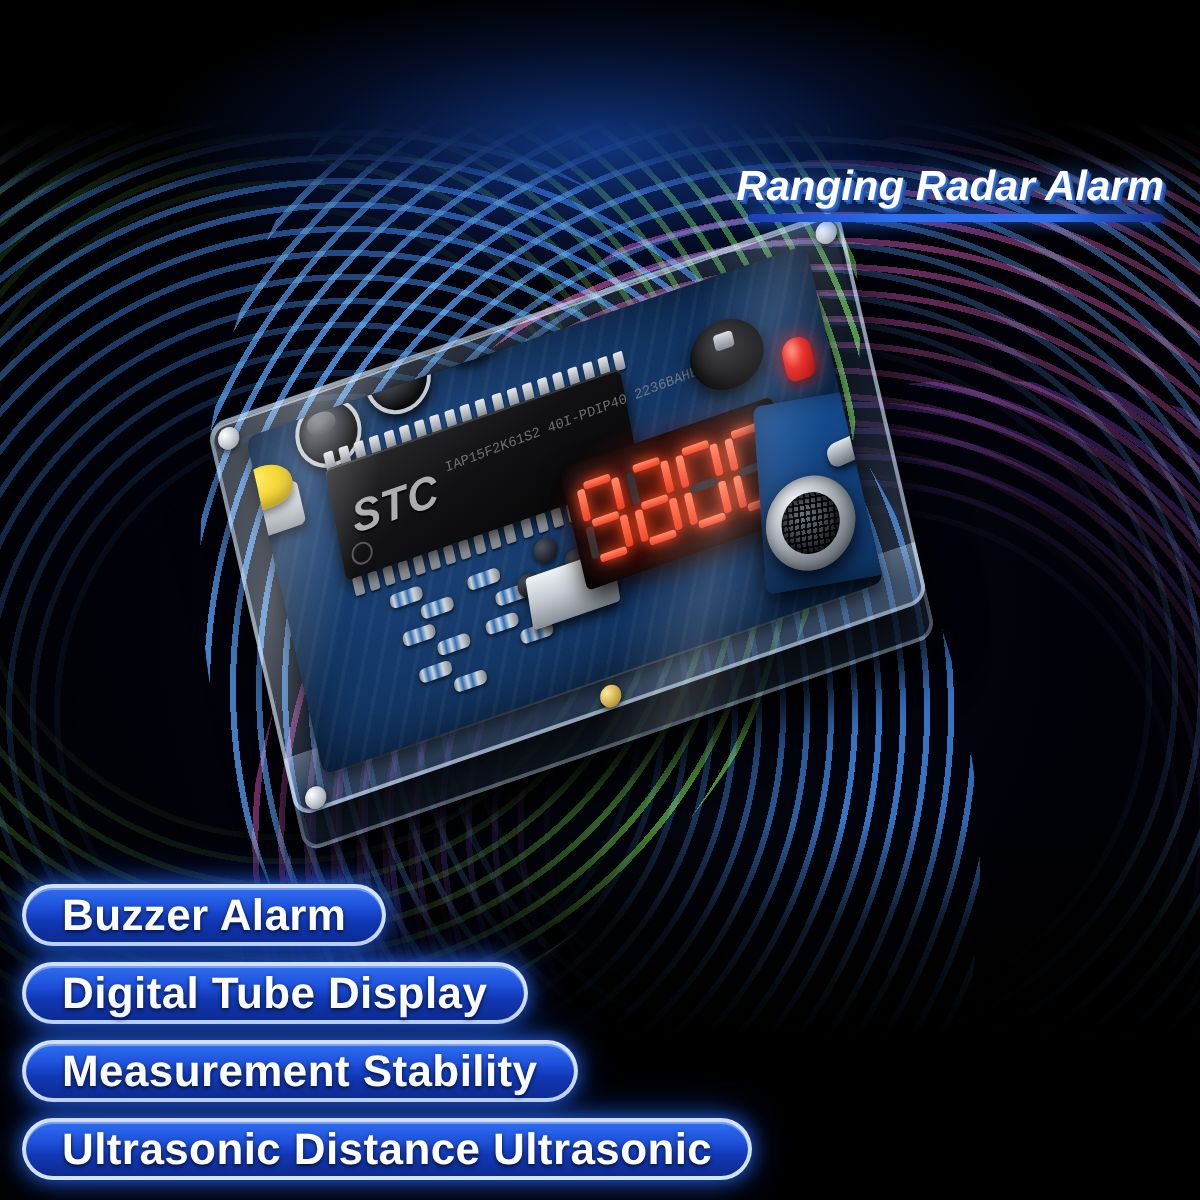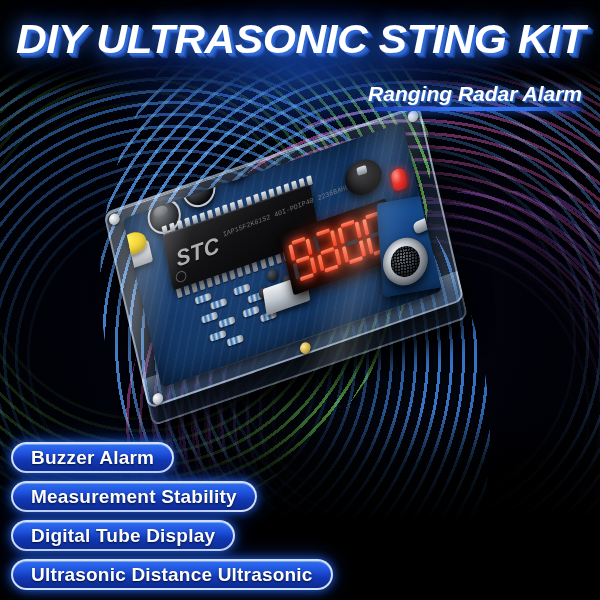--- a/index.html
+++ b/index.html
@@ -539,21 +539,21 @@
     box-sizing: border-box;
     box-shadow:
       0 0 10px rgba(40,110,255,0.85),
       0 0 22px rgba(25,70,200,0.55),
       0 3px 7px rgba(0,0,0,0.8),
       inset 0 1px 0 rgba(255,255,255,0.35);
   }
   .pill-label {
     font-family: "Liberation Sans", sans-serif;
     font-weight: bold;
-    font-size: 19px;
+    font-size: 22px;
     color: #ffffff;
     white-space: nowrap;
     letter-spacing: 0.2px;
     text-shadow: 0 1px 2px rgba(0,0,0,0.75);
   }
 </style>
 </head>
 <body>
 
 <div id="poster">
@@ -562,23 +562,20 @@
   <div class="rings rings-green"></div>
   <div class="rings rings-blue-left"></div>
   <div class="rings rings-blue-right"></div>
   <div class="rings rings-pink"></div>
   <div class="rings rings-purple"></div>
   <div class="vignette"></div>
   <div class="band-top"></div>
   <div class="band-bottom"></div>
   <div class="title-glow"></div>
 
-  <div class="headline-wrap">
-    <div class="headline">DIY ULTRASONIC STING KIT</div>
-  </div>
 
   <div class="subtitle-wrap">
     <div class="subtitle">Ranging Radar Alarm</div>
     <div class="subtitle-rule"></div>
   </div>
 
   <div class="product">
     <div class="prod-rot">
 
       <div class="case-side"></div>
@@ -727,23 +724,23 @@
 
       <div class="acrylic-glare"></div>
     </div>
   </div>
 
   <div class="features">
     <div class="pill">
       <span class="pill-label">Buzzer Alarm</span>
     </div>
     <div class="pill">
-      <span class="pill-label">Measurement Stability</span>
+      <span class="pill-label">Digital Tube Display</span>
     </div>
     <div class="pill">
-      <span class="pill-label">Digital Tube Display</span>
+      <span class="pill-label">Measurement Stability</span>
     </div>
     <div class="pill">
       <span class="pill-label">Ultrasonic Distance Ultrasonic</span>
     </div>
   </div>
 
 </div>
 
 </body></html>

